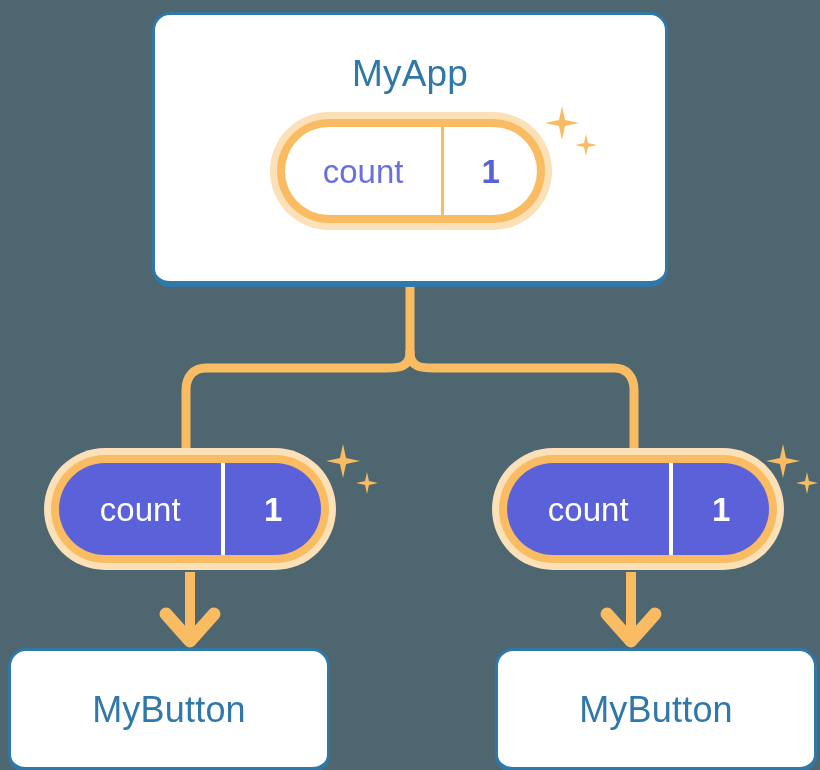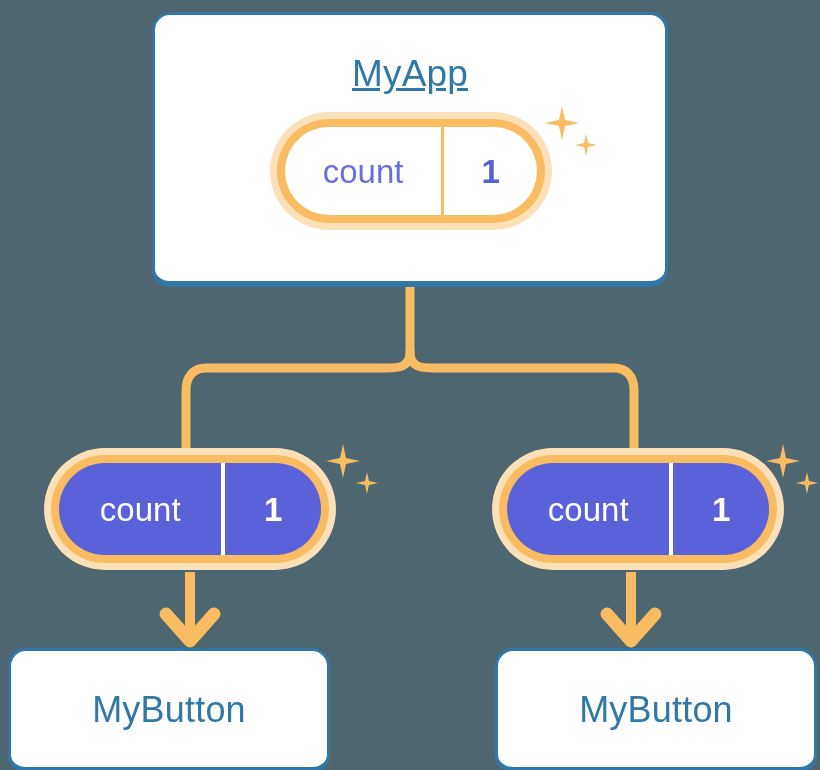--- a/index.html
+++ b/index.html
@@ -45,21 +45,20 @@
     left: 152px;
     top: 12px;
     width: 516px;
     height: 275px;
   }
   #card-myapp .card-title {
     position: absolute;
     left: 0;
     right: 0;
     top: 38px;
-    text-decoration: underline;
   }
 
   #card-button-left {
     left: 8px;
     top: 648px;
     width: 322px;
     height: 125px;
   }
   #card-button-right {
     left: 495px;

